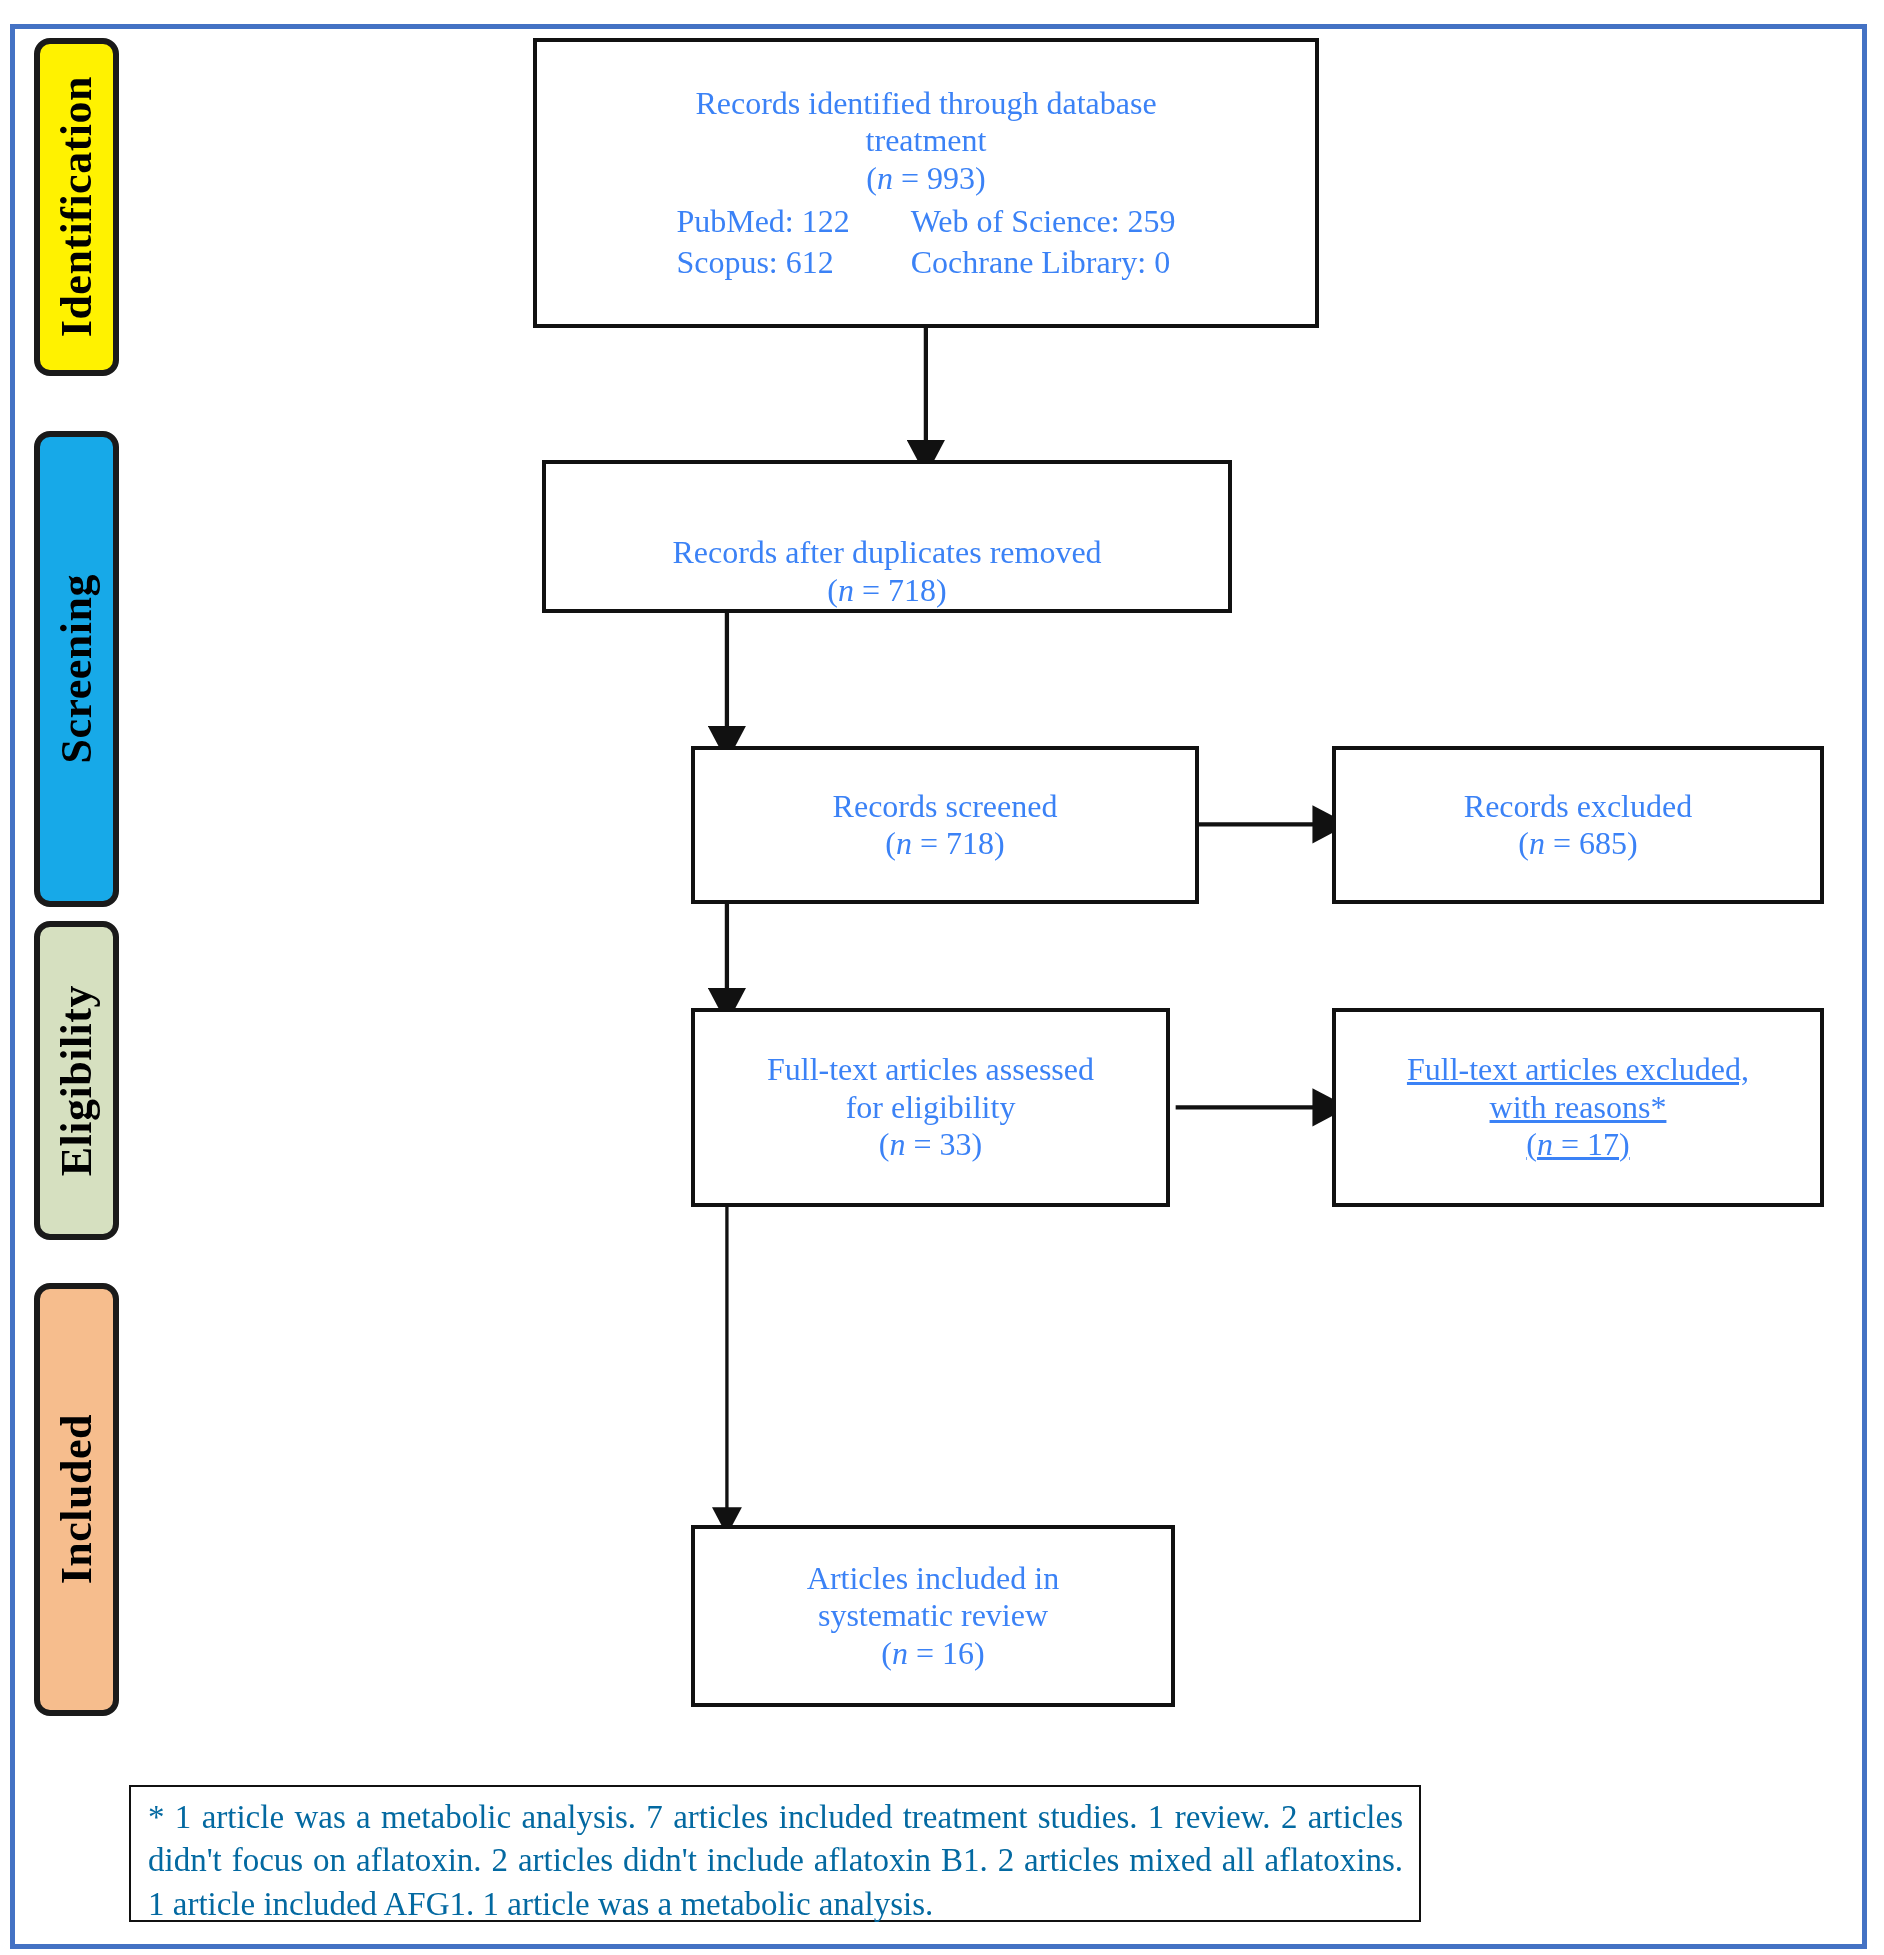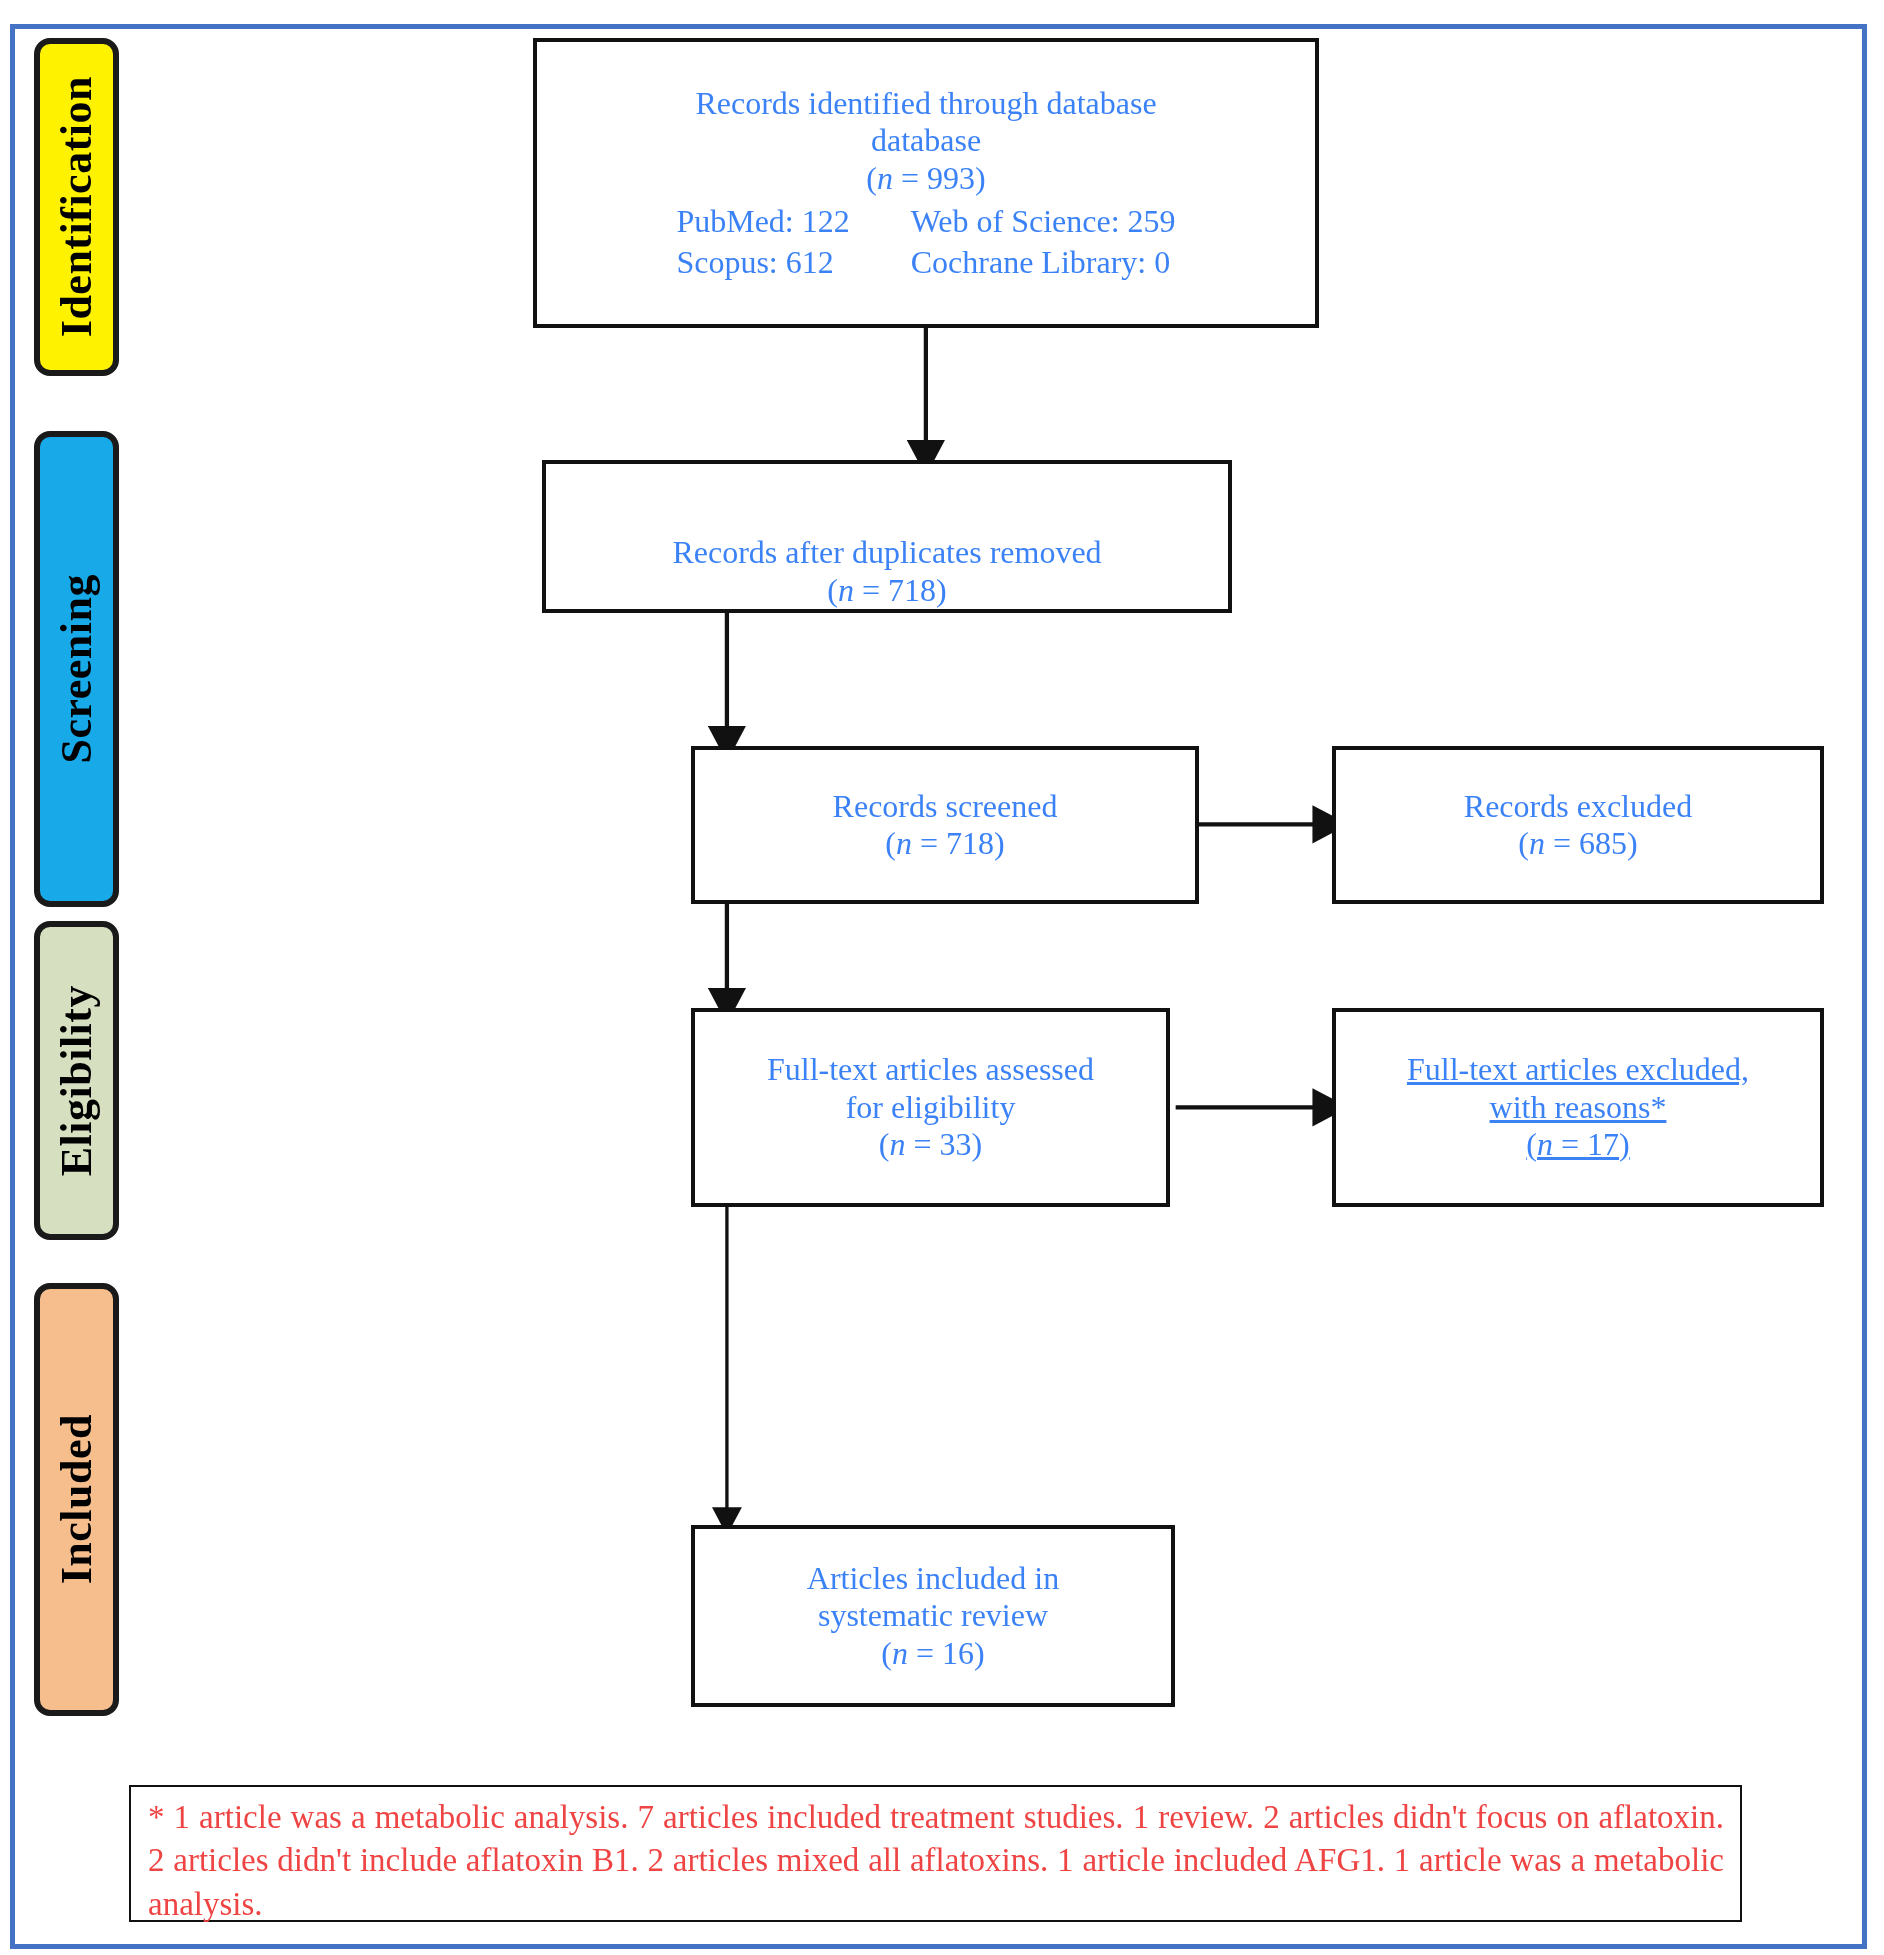--- a/index.html
+++ b/index.html
@@ -103,29 +103,29 @@
     width: 1885px;
     height: 1955px;
     pointer-events: none;
   }
 
   
   #footnote-box {
     position: absolute;
     left: 129px;
     top: 1785px;
-    width: 1613px;
+    width: 1292px;
     height: 137px;
     background: #ffffff;
     border: 2.8px solid #111111;
     box-sizing: border-box;
     padding: 8.5px 16px 4.7px 17px;
     font-size: 33px;
     line-height: 1.33;
-    color: #ef4444;
+    color: #0369a1;
     text-align: justify;
   }
 </style>
 </head>
 <body>
 
 <div id="page">
 
   <div id="blue-frame" style="border-color: rgb(68, 114, 196);"></div>
 
@@ -157,21 +157,21 @@
 
     <line x1="1530" y1="1903" x2="1530" y2="2098" stroke="#111111" stroke-width="9" marker-end="url(#arrowhead)"></line>
 
     <line x1="2475" y1="2332" x2="2781" y2="2332" stroke="#111111" stroke-width="9" marker-end="url(#arrowhead)"></line>
 
     <line x1="1530" y1="2542" x2="1530" y2="3188" stroke="#111111" stroke-width="7" marker-end="url(#arrowhead)"></line>
   </svg>
 
   <div class="flow-box" id="box-identified">
     <span class="ln">Records identified through database</span>
-    <span class="ln">database</span>
+    <span class="ln">treatment</span>
     <span class="ln">(<i class="n-italic">n</i> = <span>993</span>)</span>
     <div class="db-grid">
       <span>PubMed: 122</span>
       <span>Web of Science: 259</span>
       <span>Scopus: 612</span>
       <span>Cochrane Library: 0</span>
     </div>
   </div>
 
   <div class="flow-box" id="box-dedup">

